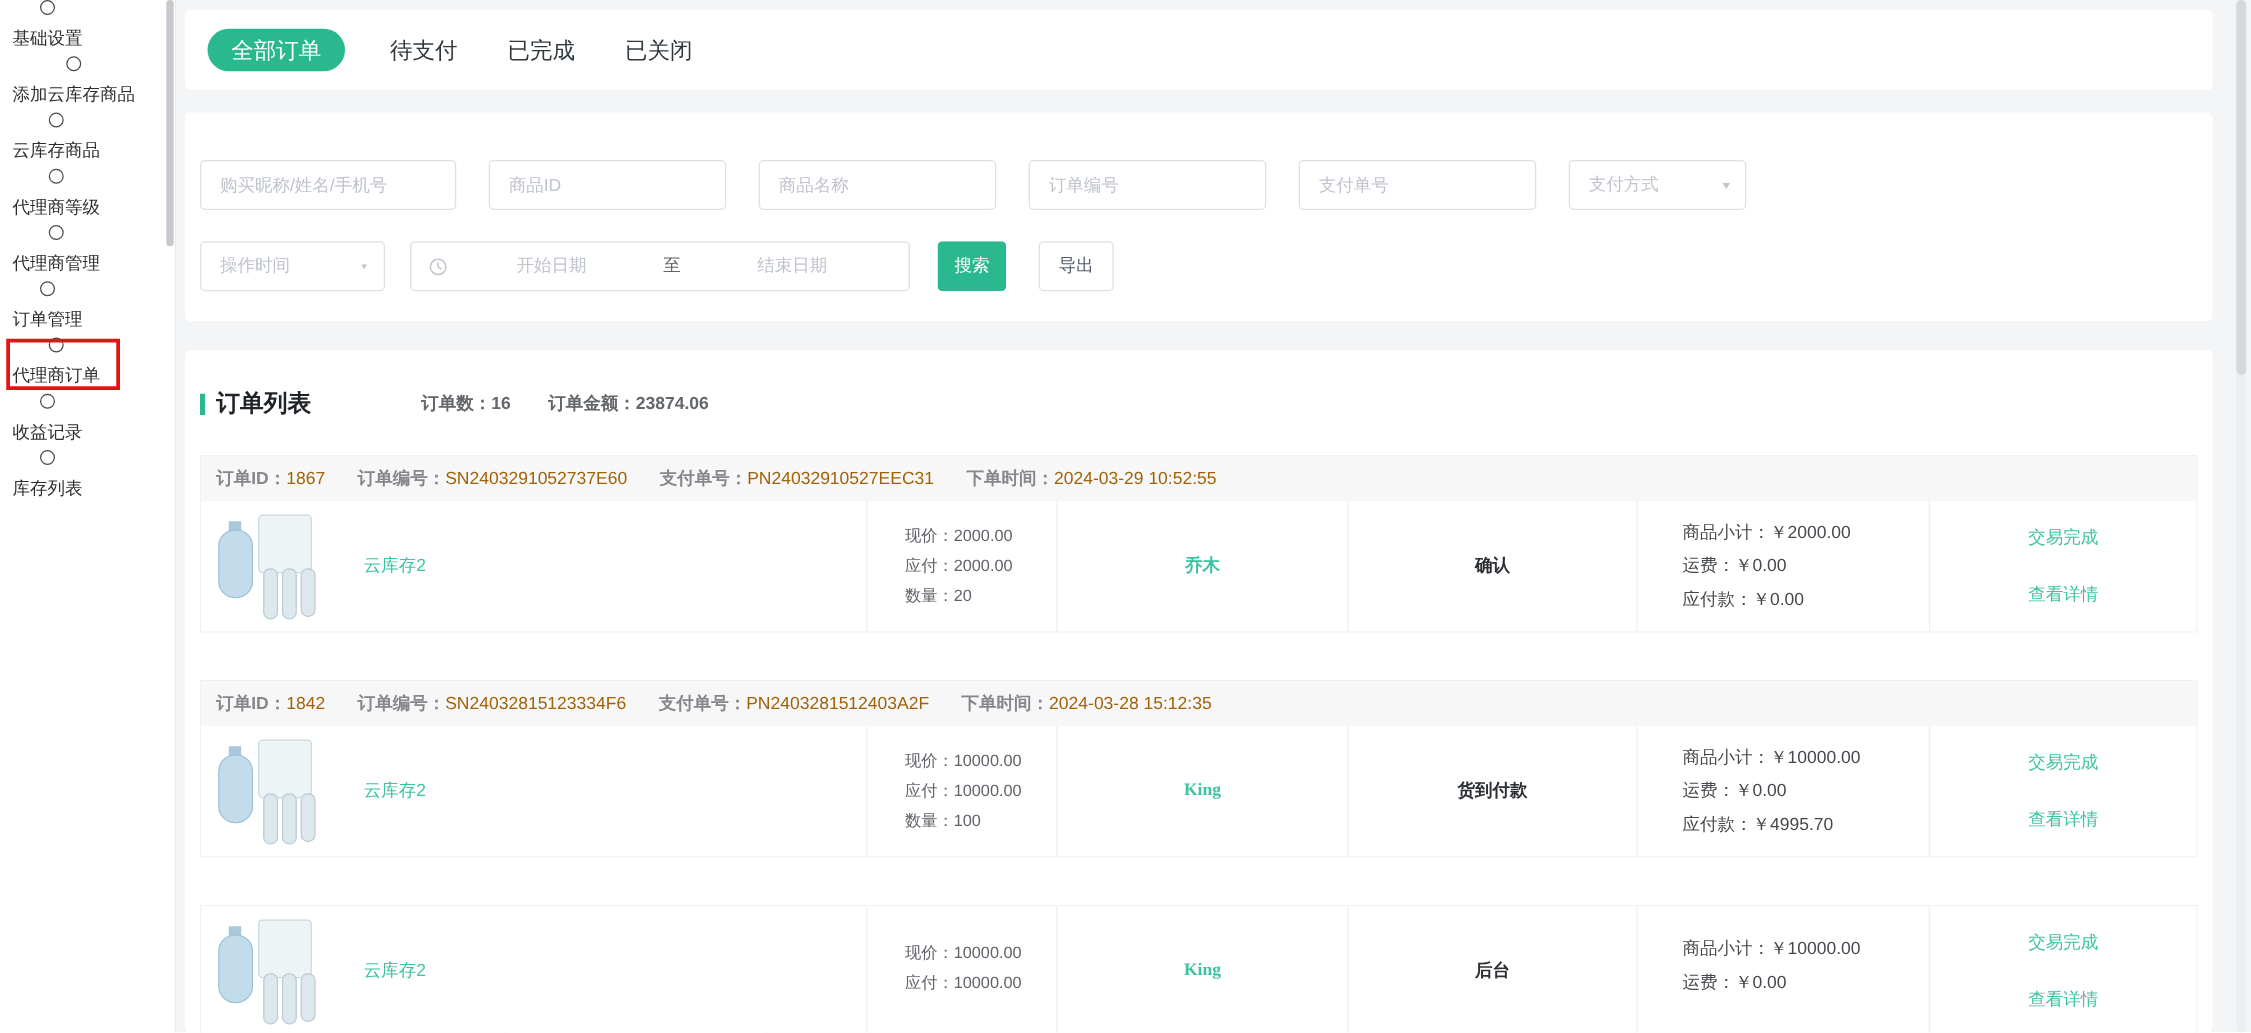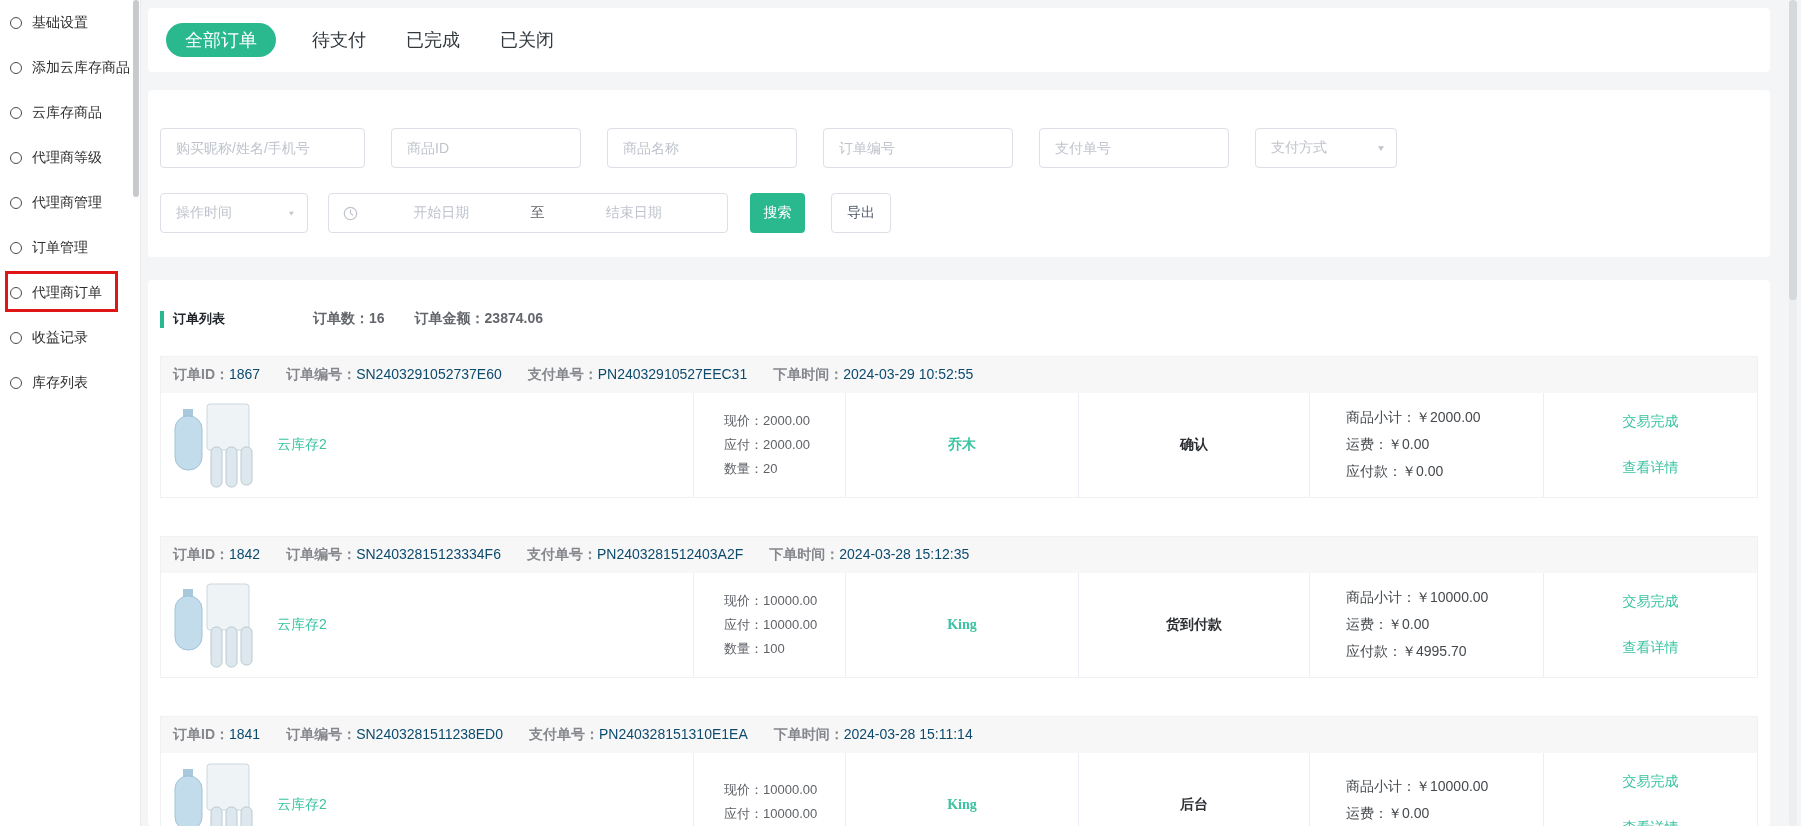--- a/index.html
+++ b/index.html
@@ -7,21 +7,21 @@
   body {
     font-family: "Liberation Sans", "DejaVu Sans", sans-serif;
     font-size: 14px; color:#333; background:#fff;
   }
   .app { position:relative; width:1801px; height:826px; display:flex; }
 
   
   .sidebar { position:relative; width:141px; height:100%; background:#fff;
              border-right:1px solid #e9e9eb; padding:0 0 0 10px; flex:0 0 141px; }
   .menu-item { position:relative; height:45px; display:flex; align-items:center;
-               gap:10px; width:fit-content; padding-right:6px; cursor:pointer; color:#2e2e2e; }
+               gap:10px; width:fit-content; padding-right:6px; cursor:pointer; color:#2e2e2e;flex-direction:column; }
   .menu-item .ring { width:12px; height:12px; border:1.5px solid #4a4a4a; border-radius:50%;
                      flex:0 0 12px; }
   .menu-item.active::after { content:""; position:absolute; top:1px; bottom:3px; left:-5px; right:-10px;
                              border:3px solid #e01616; }
   .side-scroll { position:absolute; right:1px; top:0; width:6px; height:197px;
                  background:#c7c9cc; border-radius:3px; }
 
   
   .main { position:relative; flex:1; height:100%; background:#f4f5f6;
           padding:8px 31px 0 7px; overflow:hidden; }
@@ -50,34 +50,34 @@
   .f-date .d-start, .f-date .d-end { flex:1; text-align:center; color:#bfc3cc; }
   .f-date .d-sep { color:#606266; padding:0 6px; }
   .btn { height:40px; border-radius:4px; border:1px solid transparent; font-size:14px; cursor:pointer; }
   .btn-search { width:55px; background:var(--accent); color:#fff; margin-right:26px; }
   .btn-export { width:60px; background:#fff; border-color:#dcdfe6; color:#515a6e; }
 
   
   .list-card { margin-top:23px; height:546px; padding:30px 12px 0 12px; }
   .list-head { display:flex; align-items:center; margin-bottom:28px; }
   .green-bar { width:4px; height:17px; background:var(--accent); margin-right:9px; }
-  .list-title { font-size:13px; font-weight:bold; color:#1f2329; }
+  .list-title { font-size:19px; font-weight:bold; color:#1f2329; }
   .list-count { margin-left:88px; font-weight:bold; color:#63666b; }
   .list-amount { margin-left:30px; font-weight:bold; color:#63666b; }
 
   .order-box { border:1px solid #f0f1f2; margin-bottom:38px; }
   .order-head { height:36px; background:#f7f7f8; display:flex; align-items:center;
                 padding-left:12px; gap:26px; font-size:14px; }
   .order-head .lab { font-weight:bold; color:#85878c; }
-  .order-head .val { color:#0c4a6e; }
+  .order-head .val { color:#a16207; }
   .order-row { display:flex; min-height:104px; background:#fff; }
   .col { border-right:1px solid #ebeef5; }
   .col:last-child { border-right:none; }
   .col-product { width:533px; display:flex; align-items:center; padding-left:10px; }
-  .p-name { margin-left:14px; color:var(--link); cursor:pointer; }
+  .p-name { margin-left:28px; color:var(--link); cursor:pointer; }
   .col-price { width:152px; display:flex; flex-direction:column; justify-content:center;
                gap:6px; padding-left:30px; color:#5f6268; font-size:13px; }
   .col-buyer { width:233px; display:flex; align-items:center; justify-content:center;
                color:var(--link); font-weight:bold;font-family:Liberation Serif, serif; }
   .col-type { width:231px; display:flex; align-items:center; justify-content:center;
               color:#2c2f33; font-weight:bold; }
   .col-amounts { width:234px; display:flex; flex-direction:column; justify-content:center;
                  gap:9px; padding-left:36px; color:#45494d; font-size:14px; }
   .col-actions { flex:1; display:flex; flex-direction:column; align-items:center;
                  justify-content:center; gap:28px; color:var(--link); }
@@ -251,26 +251,20 @@
             <span>应付款：￥4995.70</span>
           </div>
           <div class="col col-actions">
             <span>交易完成</span>
             <span class="lnk">查看详情</span>
           </div>
         </div>
       </div>
 
       <div class="order-box">
-        <div class="order-head">
-          <span><span class="lab">订单ID：</span><span class="val">1841</span></span>
-          <span><span class="lab">订单编号：</span><span class="val">SN2403281511238ED0</span></span>
-          <span><span class="lab">支付单号：</span><span class="val">PN240328151310E1EA</span></span>
-          <span><span class="lab">下单时间：</span><span class="val">2024-03-28 15:11:14</span></span>
-        </div>
         <div class="order-row">
           <div class="col col-product">
             <svg width="92" height="92" viewBox="0 0 92 92">
               <rect x="12" y="10" width="10" height="9" fill="#a9c8db"></rect>
               <rect x="4" y="17" width="27" height="54" rx="13" fill="#c3dcec" stroke="#9fc3d8"></rect>
               <rect x="36" y="5" width="42" height="46" rx="3" fill="#eef3f6" stroke="#ccd7de"></rect>
               <rect x="40" y="48" width="11" height="40" rx="5" fill="#dce7ee" stroke="#bccad3"></rect>
               <rect x="55" y="48" width="11" height="40" rx="5" fill="#dce7ee" stroke="#bccad3"></rect>
               <rect x="70" y="48" width="11" height="38" rx="5" fill="#dce7ee" stroke="#bccad3"></rect>
             </svg>

